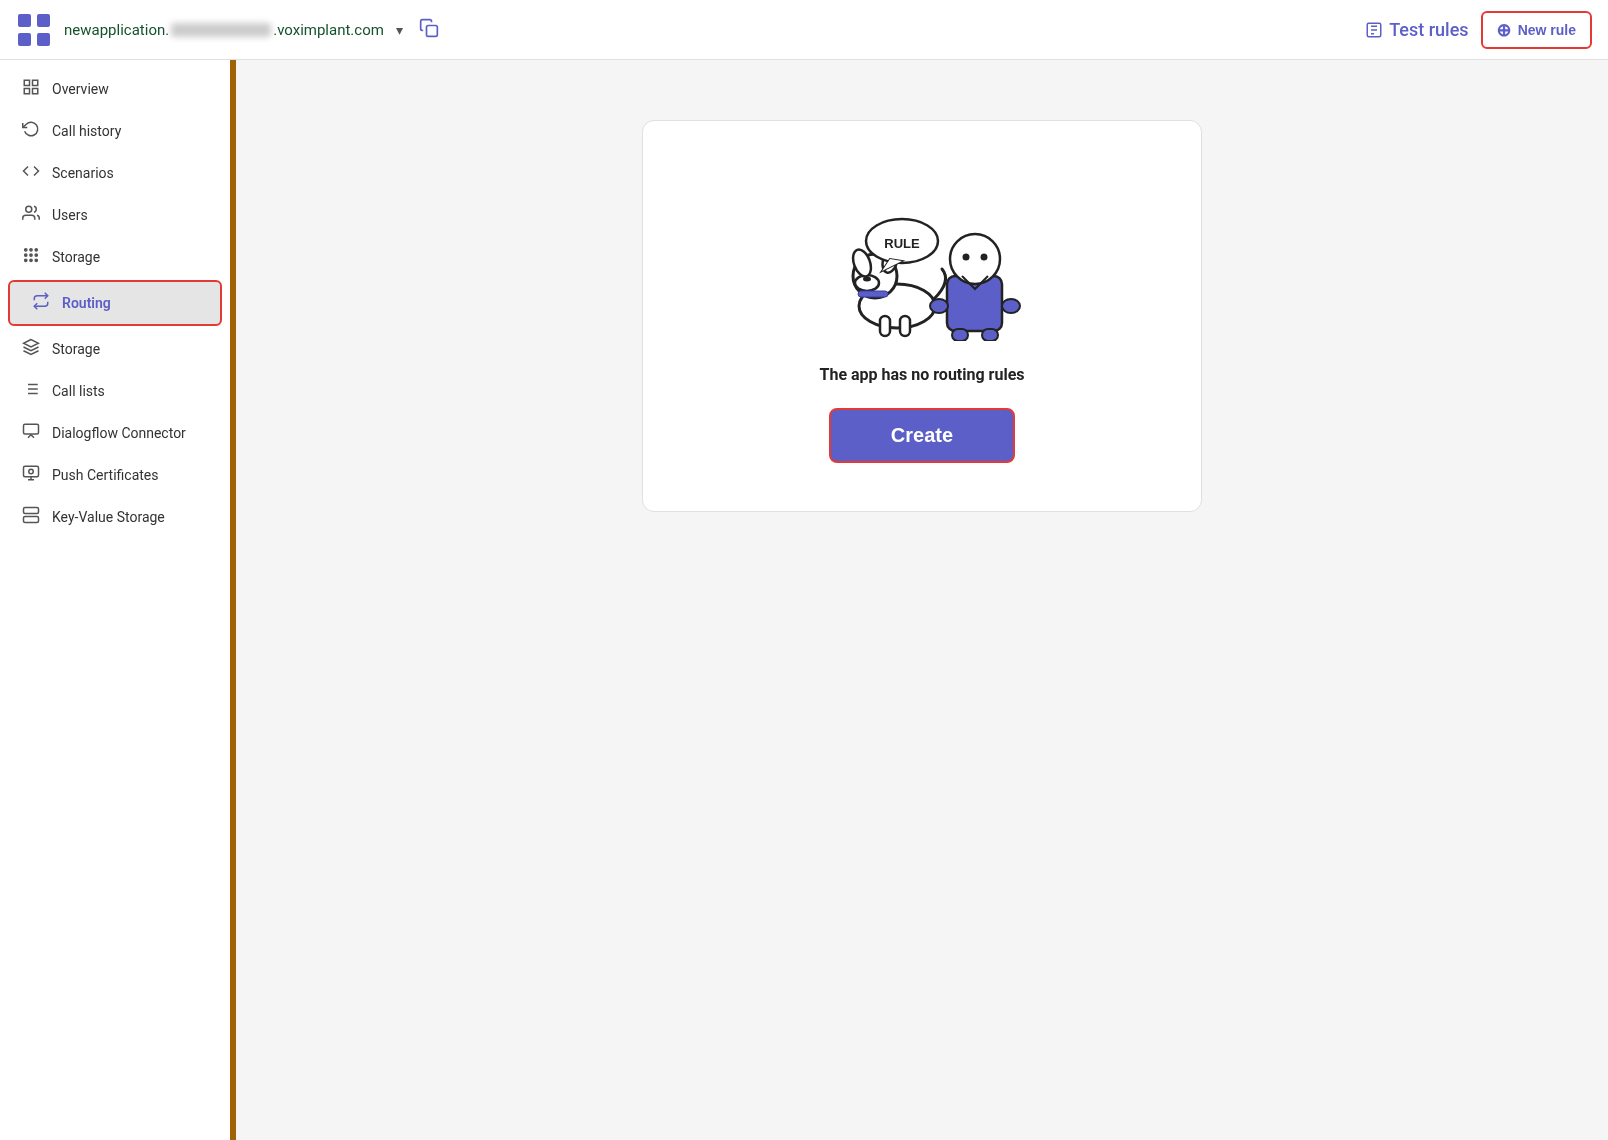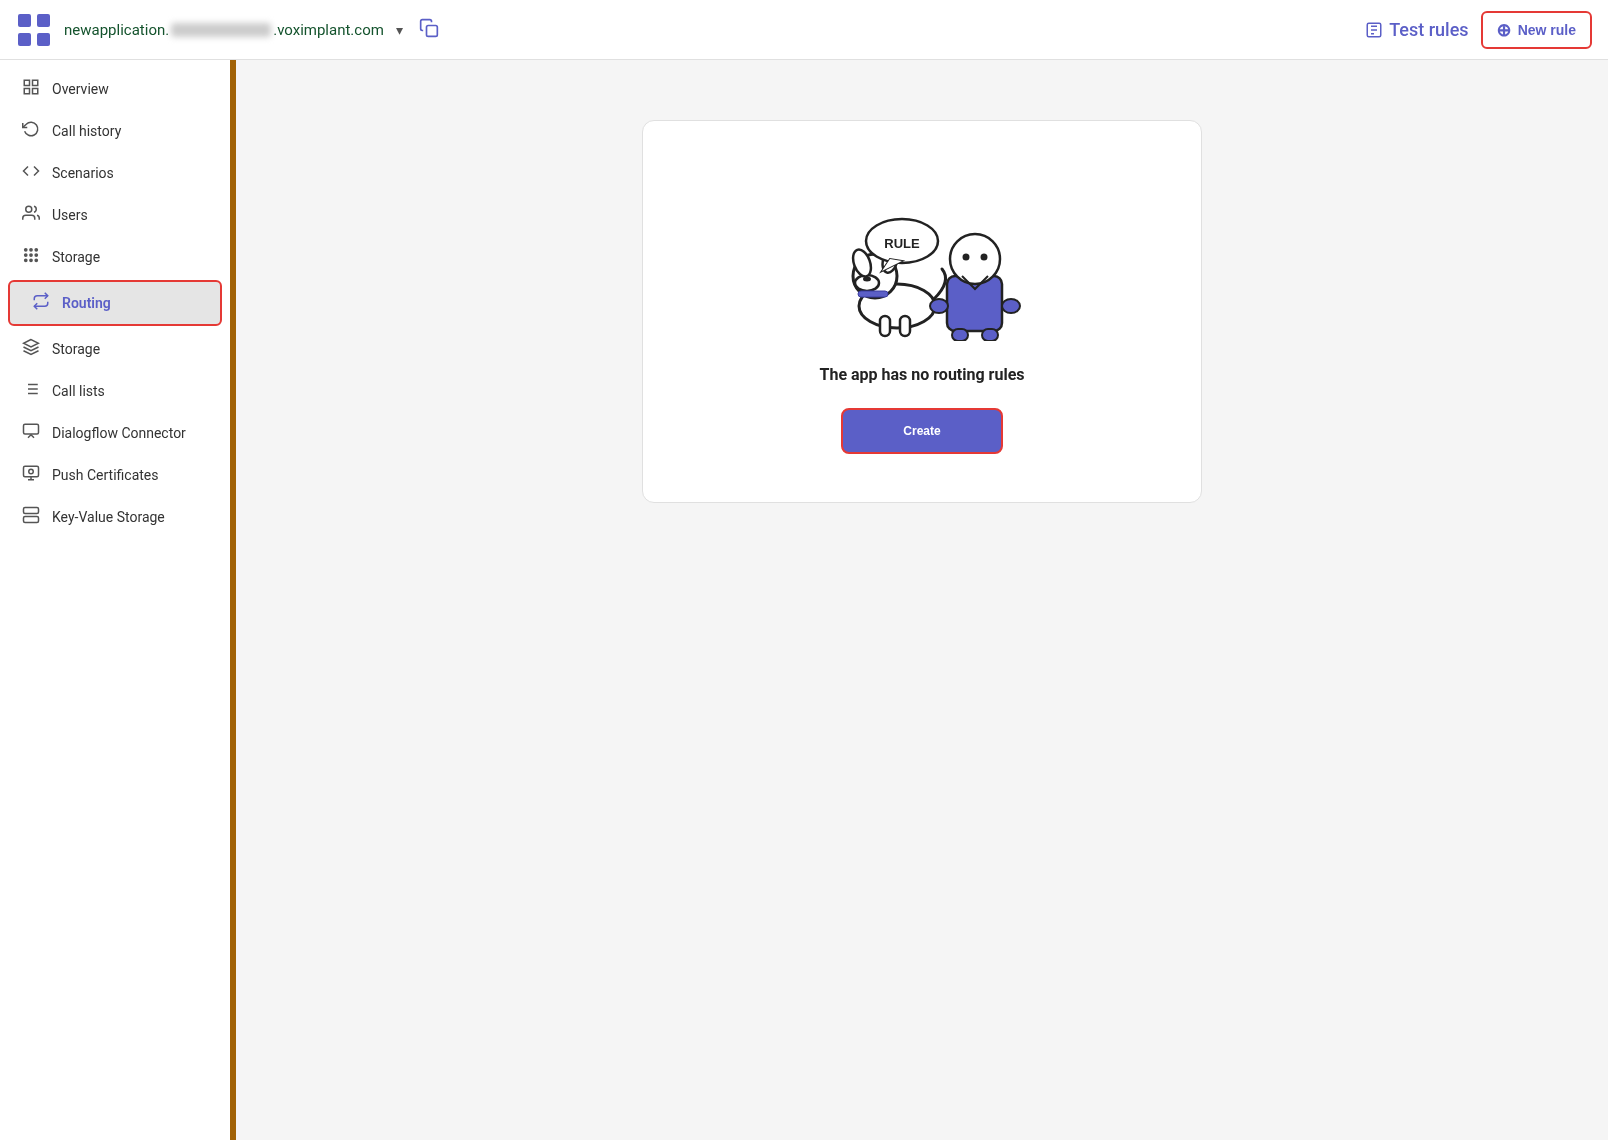--- a/index.html
+++ b/index.html
@@ -57,21 +57,21 @@
       background: #fff; border-radius: 12px; border: 1px solid #e0e0e0;
       width: 560px; padding: 40px 40px 48px; display: flex; flex-direction: column; align-items: center; gap: 24px;
     }
 
     .illustration { width: 220px; height: 180px; position: relative; }
 
     .empty-title { font-size: 16px; font-weight: 700; color: #222; text-align: center; }
 
     .create-btn {
       background: #5b5fc7; color: #fff; border: 2px solid #e53935; border-radius: 8px;
-      padding: 14px 60px; font-size: 12px; font-weight: 600; cursor: pointer;
+      padding: 14px 60px; font-size: 20px; font-weight: 600; cursor: pointer;
       transition: background 0.15s;
     }
 
     
     .illus-svg { width: 220px; height: 180px; }
   </style>
 </head>
 <body>
 
 <div class="header">

